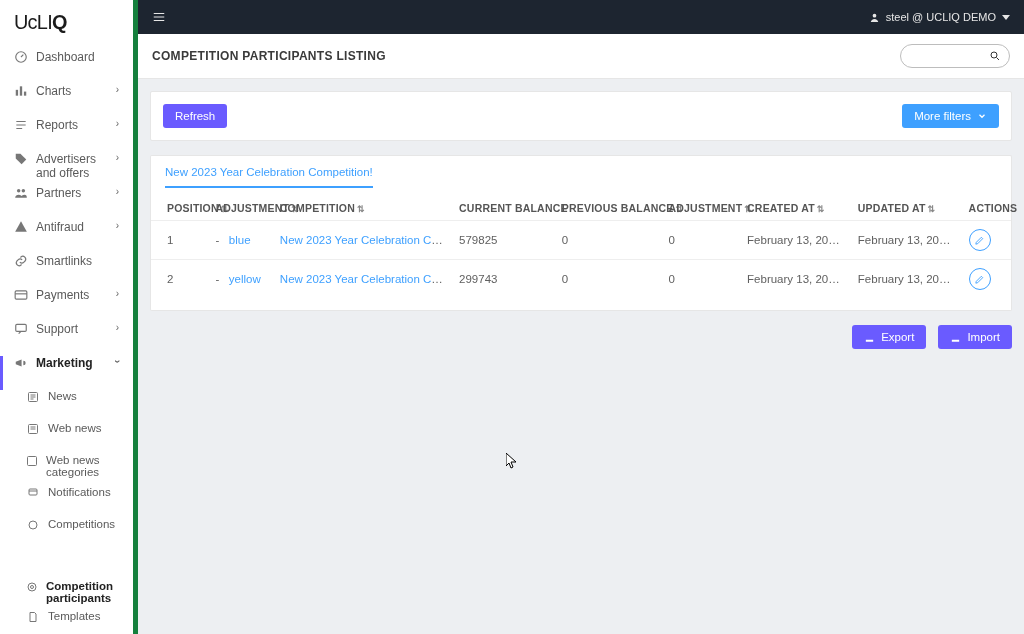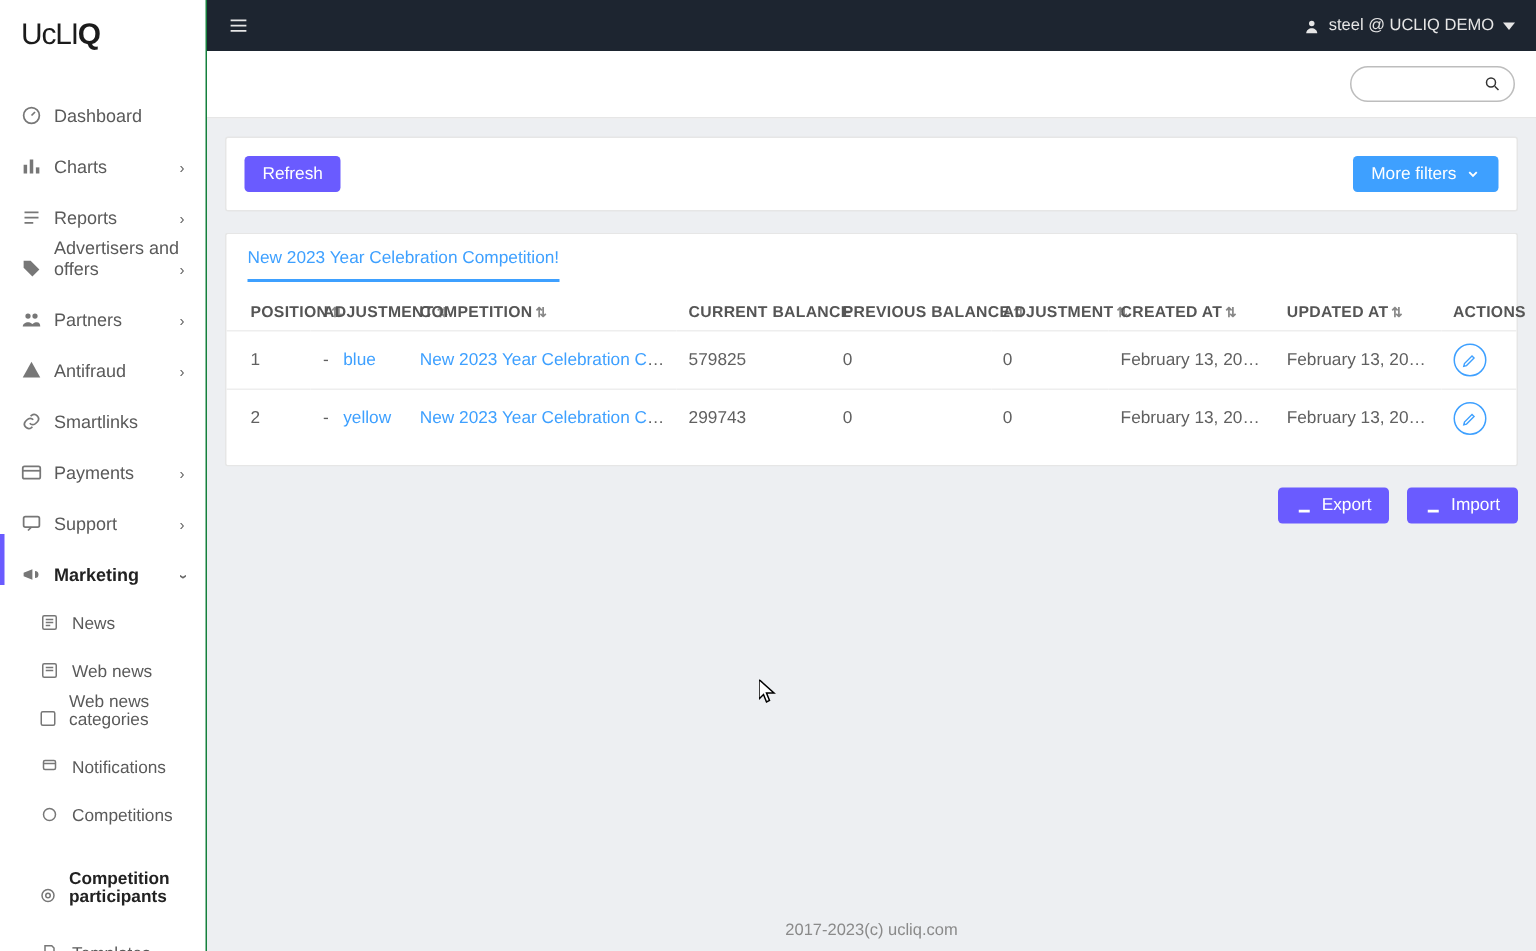--- a/index.html
+++ b/index.html
@@ -1,24 +1,24 @@
 <!DOCTYPE html>
 <html><head>
 <meta charset="utf-8">
 <style>
 * { box-sizing: border-box; margin: 0; padding: 0; }
 body { font-family: -apple-system, BlinkMacSystemFont, "Segoe UI", Arial, sans-serif; font-size: 12px; color: #4a4a4a; background: #edeff2; }
 .layout { display: flex; width: 1024px; height: 634px; overflow: hidden; }
 
 
-.sidebar { width: 138px; background: #fff; border-right: 1px solid #15803d; display: flex; flex-direction: column; }
+.sidebar { width: 138px; background: #fff; border-right: 5px solid #15803d; display: flex; flex-direction: column; }
 .logo { padding: 10px 14px 14px; }
 .logo svg { width: 92px; height: 26px; }
 .nav { flex: 1; overflow-y: auto; }
-.nav-item { display: flex; align-items: flex-end; padding: 0 14px; height: 34px; cursor: pointer; color: #5a5a5a; position: relative; }
+.nav-item { display: flex; align-items: flex-start; padding: 0 14px; height: 34px; cursor: pointer; color: #5a5a5a; position: relative; }
 .nav-item.active { color: #222; font-weight: 600; }
 .nav-item.active::before { content: ""; position: absolute; left: 0; top: 0; bottom: 0; width: 3px; background: #6a5bff; }
 .nav-item .ic { width: 14px; height: 14px; margin-right: 8px; display: inline-flex; align-items: center; justify-content: center; color: #777; }
 .nav-item .chev { margin-left: auto; font-size: 10px; color: #666; }
 .sub { padding-left: 12px; }
 .sub .nav-item { height: 32px; font-size: 11.5px; }
 .sub .nav-item.current { font-weight: 600; color: #222; margin-top: 24px; }
 
 
 .main { flex: 1; display: flex; flex-direction: column; min-width: 0; justify-content: flex-end; }
@@ -251,20 +251,21 @@
               <circle cx="12" cy="8" r="4"></circle>
               <path d="M4 22c0-4 4-7 8-7s8 3 8 7"></path>
             </svg>
           </span>
         <span>steel @ UCLIQ DEMO</span>
         <span class="triangle-down"></span>
       </div>
     </div>
 
     <div class="header-row">
+      <div class="page-title">COMPETITION PARTICIPANTS LISTING</div>
       <div class="search-wrap">
         <div class="search-box">
           <span class="sicon">
               <svg width="12" height="12" viewBox="0 0 24 24" fill="none" stroke="#333" stroke-width="2">
                 <circle cx="10" cy="10" r="6"></circle>
                 <path d="M20 20l-5-5"></path>
               </svg>
             </span>
         </div>
       </div>
@@ -368,16 +369,15 @@
             <span>Import</span>
           </button>
       </div>
 
       <div class="cursor-fake">
           <svg width="12" height="16" viewBox="0 0 12 16">
             <path d="M0 0l0 13 3-3 2 5 2-1-2-5 5 0z" fill="#fff" stroke="#000" stroke-width="1"></path>
           </svg>
         </div>
 
-      <div class="footer">2017-2023(c) ucliq.com</div>
     </div>
   </div>
 </div>
 
 </body></html>

